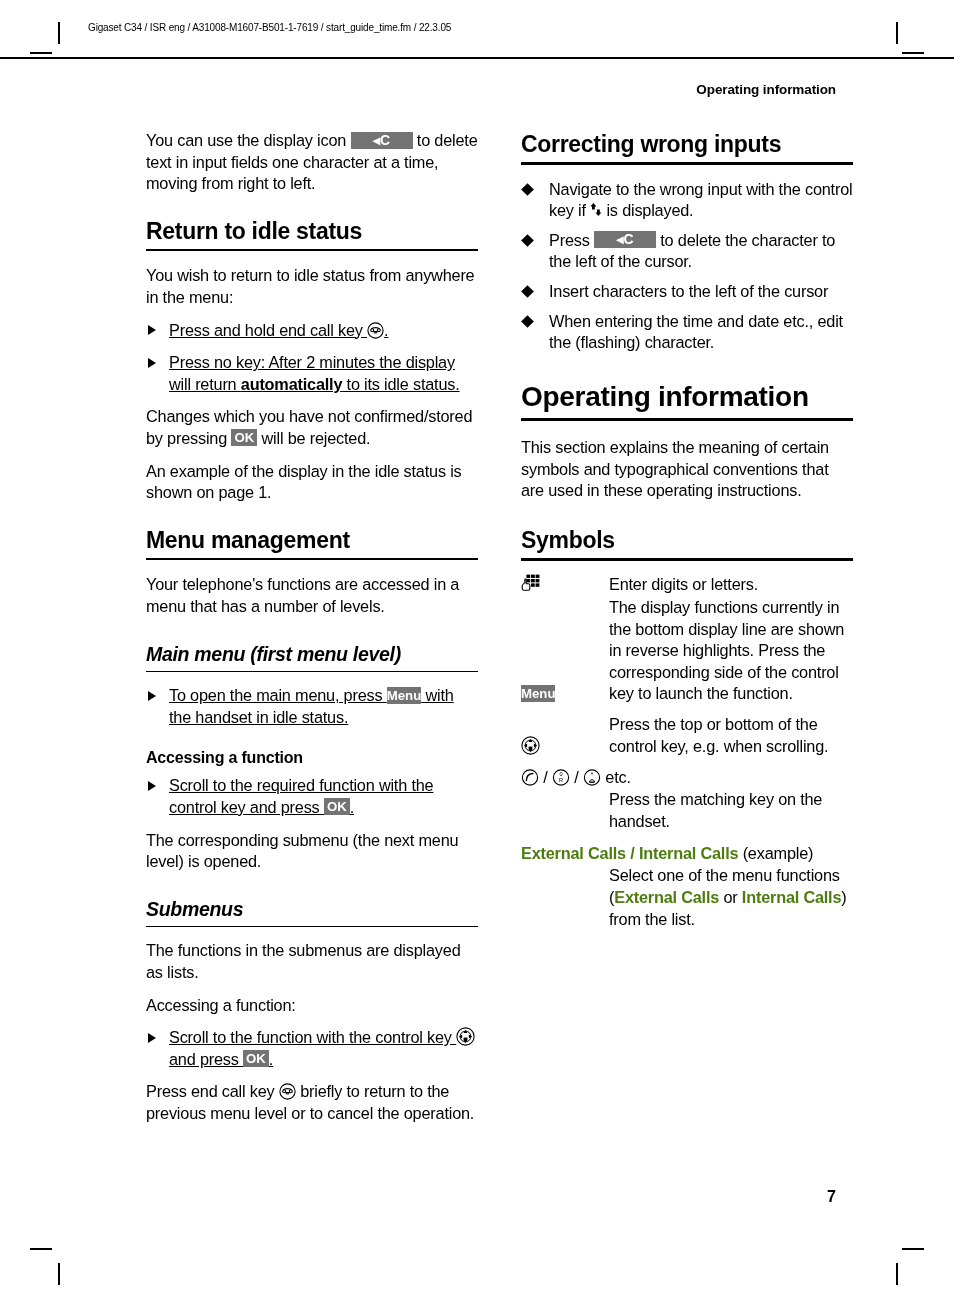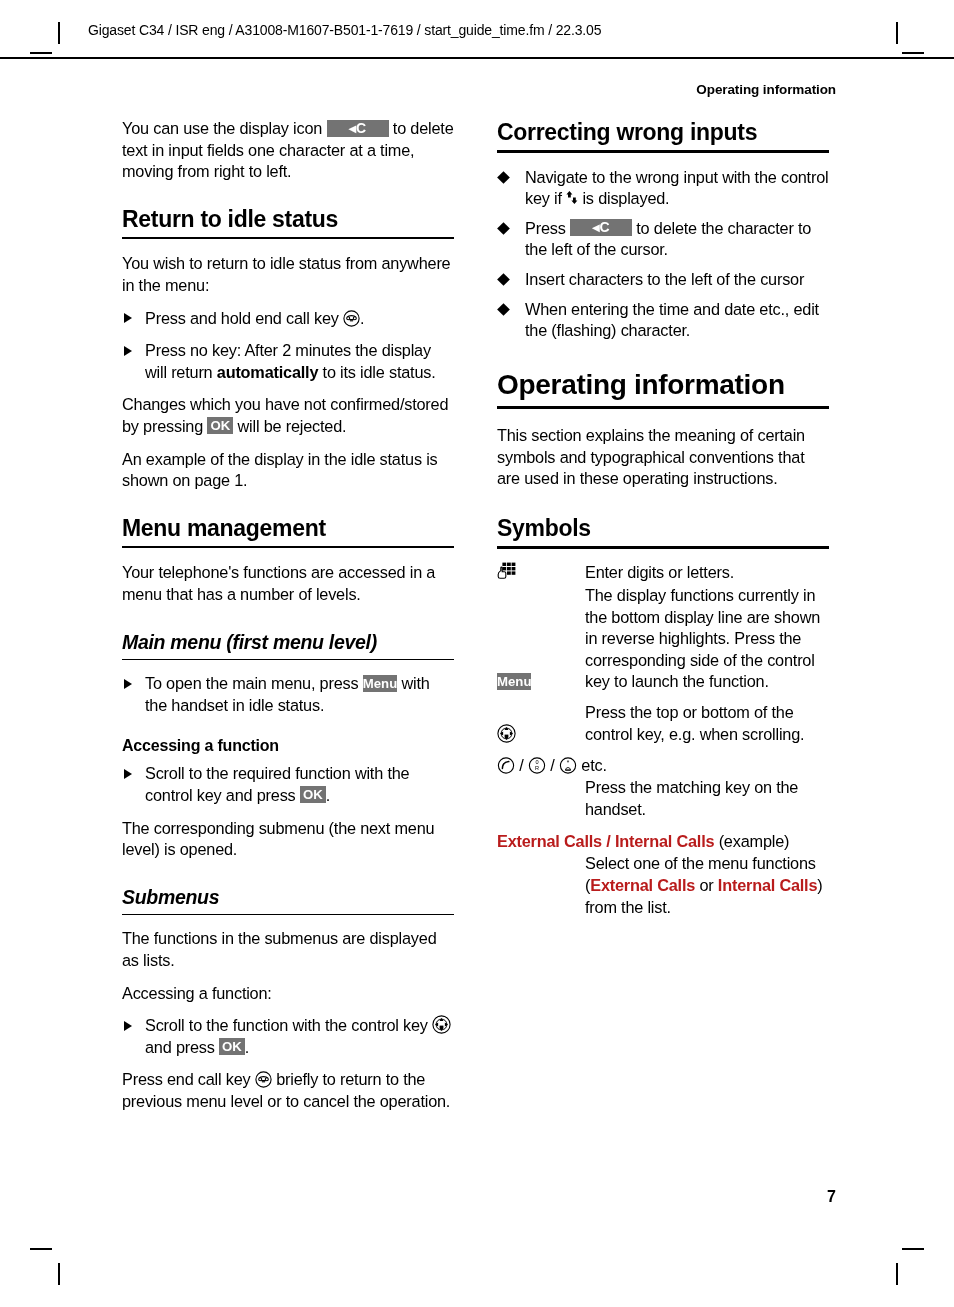--- a/index.html
+++ b/index.html
@@ -14,39 +14,39 @@
   }
 
   
   .mark { position:absolute; background:#000; }
   .mark.h { width:22px; height:2px; }
   .mark.v { width:2px; height:22px; }
 
   
   .doc-header {
     position:absolute; left:88px; top:22px;
-    font-size:14px; letter-spacing:-0.15px;
+    font-size:10px; letter-spacing:-0.15px;
     white-space:nowrap;
   }
   .header-rule {
     position:absolute; left:0px; top:57px; width:954px; height:1.6px;
     background:#000;
   }
   .running-head {
     position:absolute; right:118px; top:82px;
     font-size:13.5px; font-weight:bold;
     letter-spacing:-0.1px;
   }
 
   
   .page {
     position:absolute; left:0; top:0; width:954px; height:1307px;
   }
   .col {
-    position:absolute; top:118px; width:332px;
+    position:absolute; top:130px; width:332px;margin-left:24px;
   }
   .col-left  { left:122px; }
   .col-right { left:497px; }
 
   
   p {
     margin:0 0 11px 0;
     font-size:16.3px;
     line-height:21.6px;
     letter-spacing:-0.2px;
@@ -68,21 +68,21 @@
   .h3 {
     font-size:16px; font-weight:bold;
     margin:19px 0 7px 0; line-height:21px; letter-spacing:-0.2px;
   }
 
   
   .step {
     position:relative;
     padding-left:23px;
     font-size:16.3px; line-height:21.6px;
-    margin:0 0 11px 0; letter-spacing:-0.2px;
+    margin:0 0 11px 0; letter-spacing:-0.2px;text-decoration:underline;
   }
   .step .tri {
     position:absolute; left:2px; top:5.5px;
     width:0; height:0;
     border-left:8px solid #000;
     border-top:5.5px solid transparent;
     border-bottom:5.5px solid transparent;
   }
   .bullet {
     position:relative;
@@ -107,21 +107,21 @@
     letter-spacing:0px;
     font-family:"Liberation Sans", sans-serif;
   }
   .key-badge.wide {
     width:62px; text-align:center; padding:0;
     font-size:14px;
   }
   .key-badge.ok { padding:0 3px; }
 
   b { font-weight:bold; }
-  .gray-bold { color:#b91c1c; font-weight:bold; }
+  .gray-bold { color:#4d7c0f; font-weight:bold; }
 
   
   .ico { display:inline-block; vertical-align:-3px; line-height:0; }
   .ico svg { display:block; }
   .updown {
     display:inline-block; vertical-align:-1px;
     font-weight:bold; font-size:15px; line-height:0;
   }
 
   

